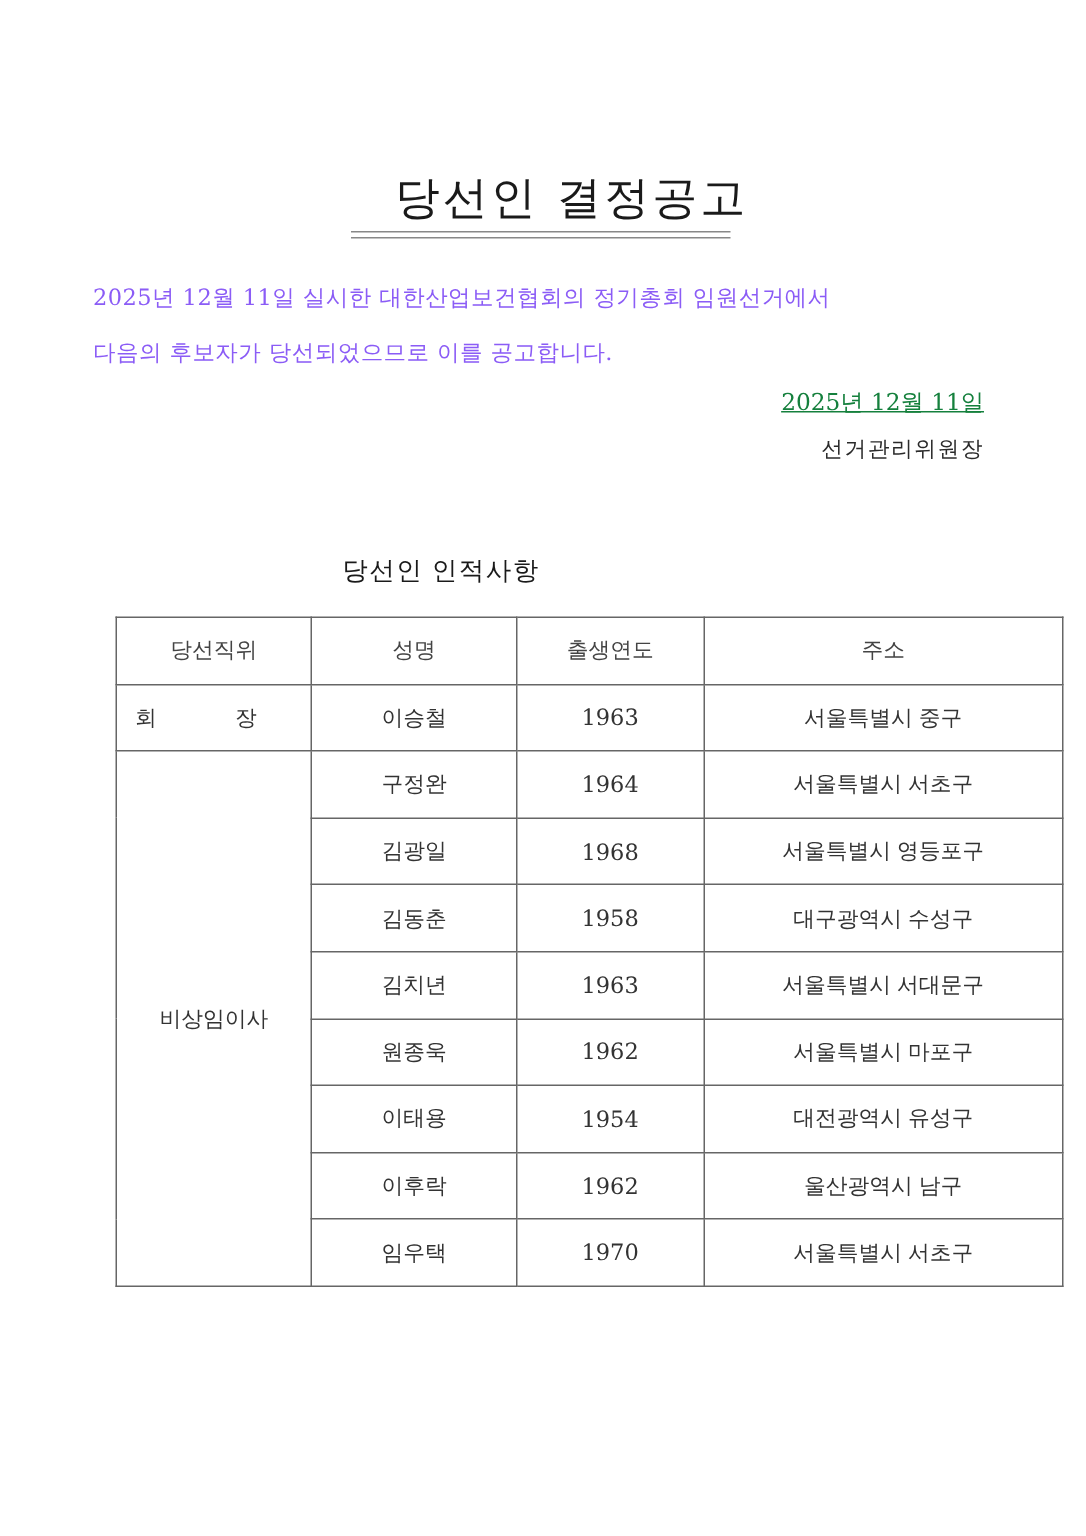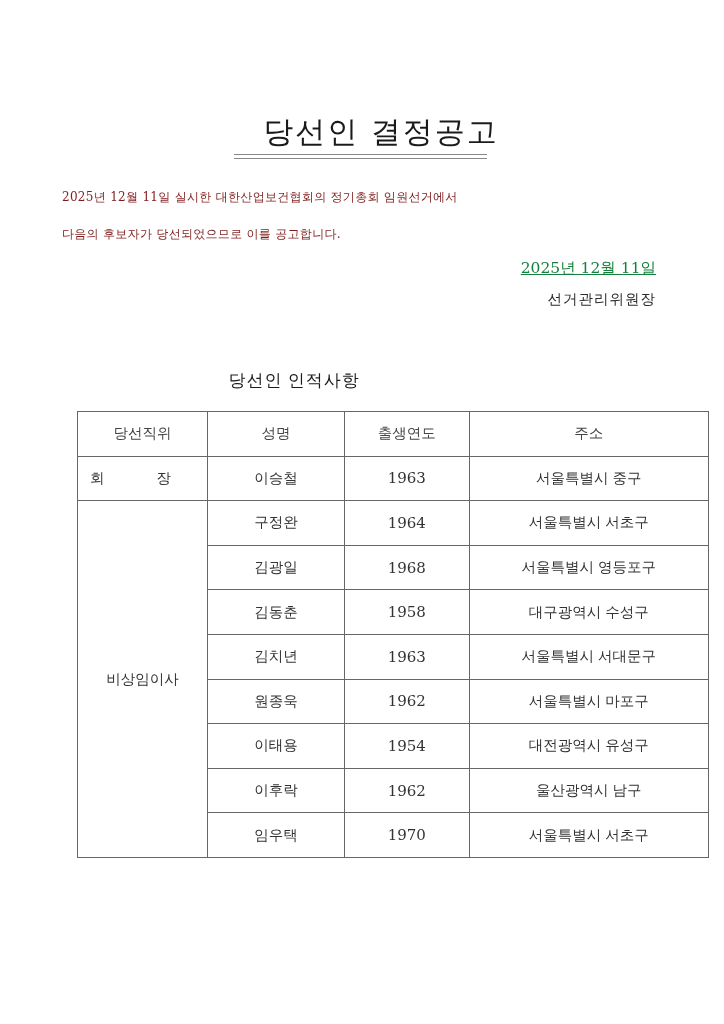--- a/index.html
+++ b/index.html
@@ -11,35 +11,35 @@
   .title {
     position: absolute; left: 0; top: 112px; width: 724px;
     text-align: center; font-family: "DejaVu Sans", sans-serif;
     font-size: 30px; letter-spacing: 2px; color: #1a1a1a; padding-left: 19px;
   }
   .title-rule {
     position: absolute; left: 234px; top: 154px; width: 253px; height: 3px;
     border-top: 1px solid #888; border-bottom: 1px solid #888;
   }
   .para {
-    position: absolute; left: 62px; font-size: 12px; letter-spacing: 0.3px;
-    color: #7f1d1d; white-space: nowrap;
+    position: absolute; left: 62px; font-size: 15px; letter-spacing: 0.3px;
+    color: #8b5cf6; white-space: nowrap;
   }
   .p1 { top: 189px; }
   .p2 { top: 226px; }
   .date {
     position: absolute; right: 68px; top: 258px; font-size: 15.5px; color: #15803d; text-decoration: underline;
   }
   .signer {
     position: absolute; right: 68px; top: 290px; font-size: 18px;
     font-family: "DejaVu Sans", sans-serif; letter-spacing: 1px; color: #2a2a2a;
   }
   .subtitle {
     position: absolute; left: 0; top: 369px; width: 588px; text-align: center;
-    font-family: Liberation Serif, serif; font-size: 17px; letter-spacing: 1px;
+    font-family: Liberation Sans, sans-serif; font-size: 17px; letter-spacing: 1px;
     color: #1a1a1a;
   }
   table.info {
     position: absolute; left: 77px; top: 411px; width: 632px;
     border-collapse: collapse; font-size: 15px; color: #333;
   }
   table.info td, table.info th {
     border: 1px solid #666; height: 43.6px; padding: 0; text-align: center;
     font-weight: normal; vertical-align: middle;
   }

